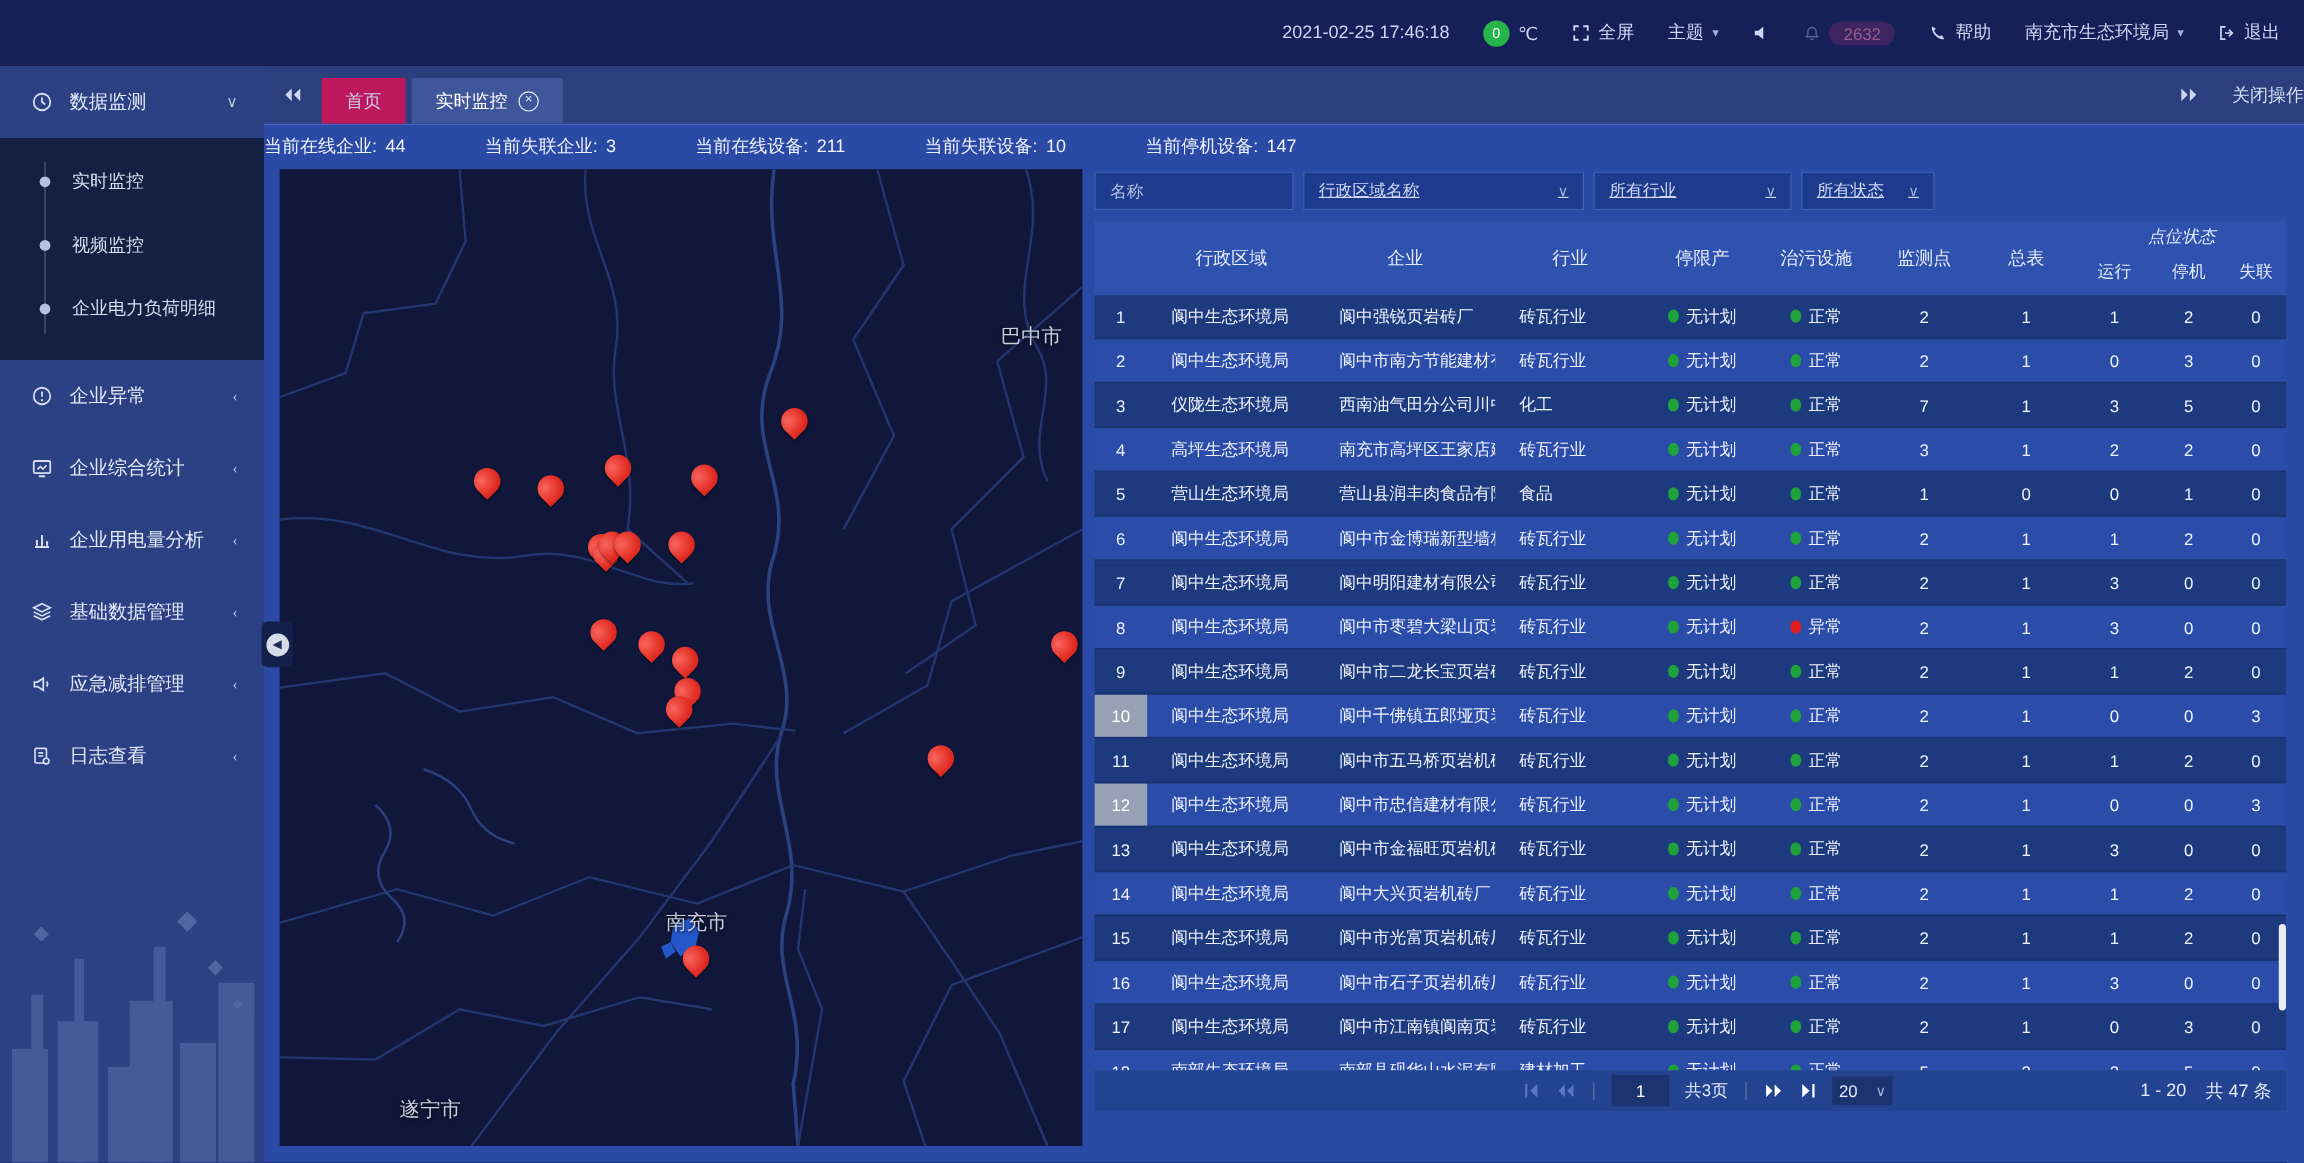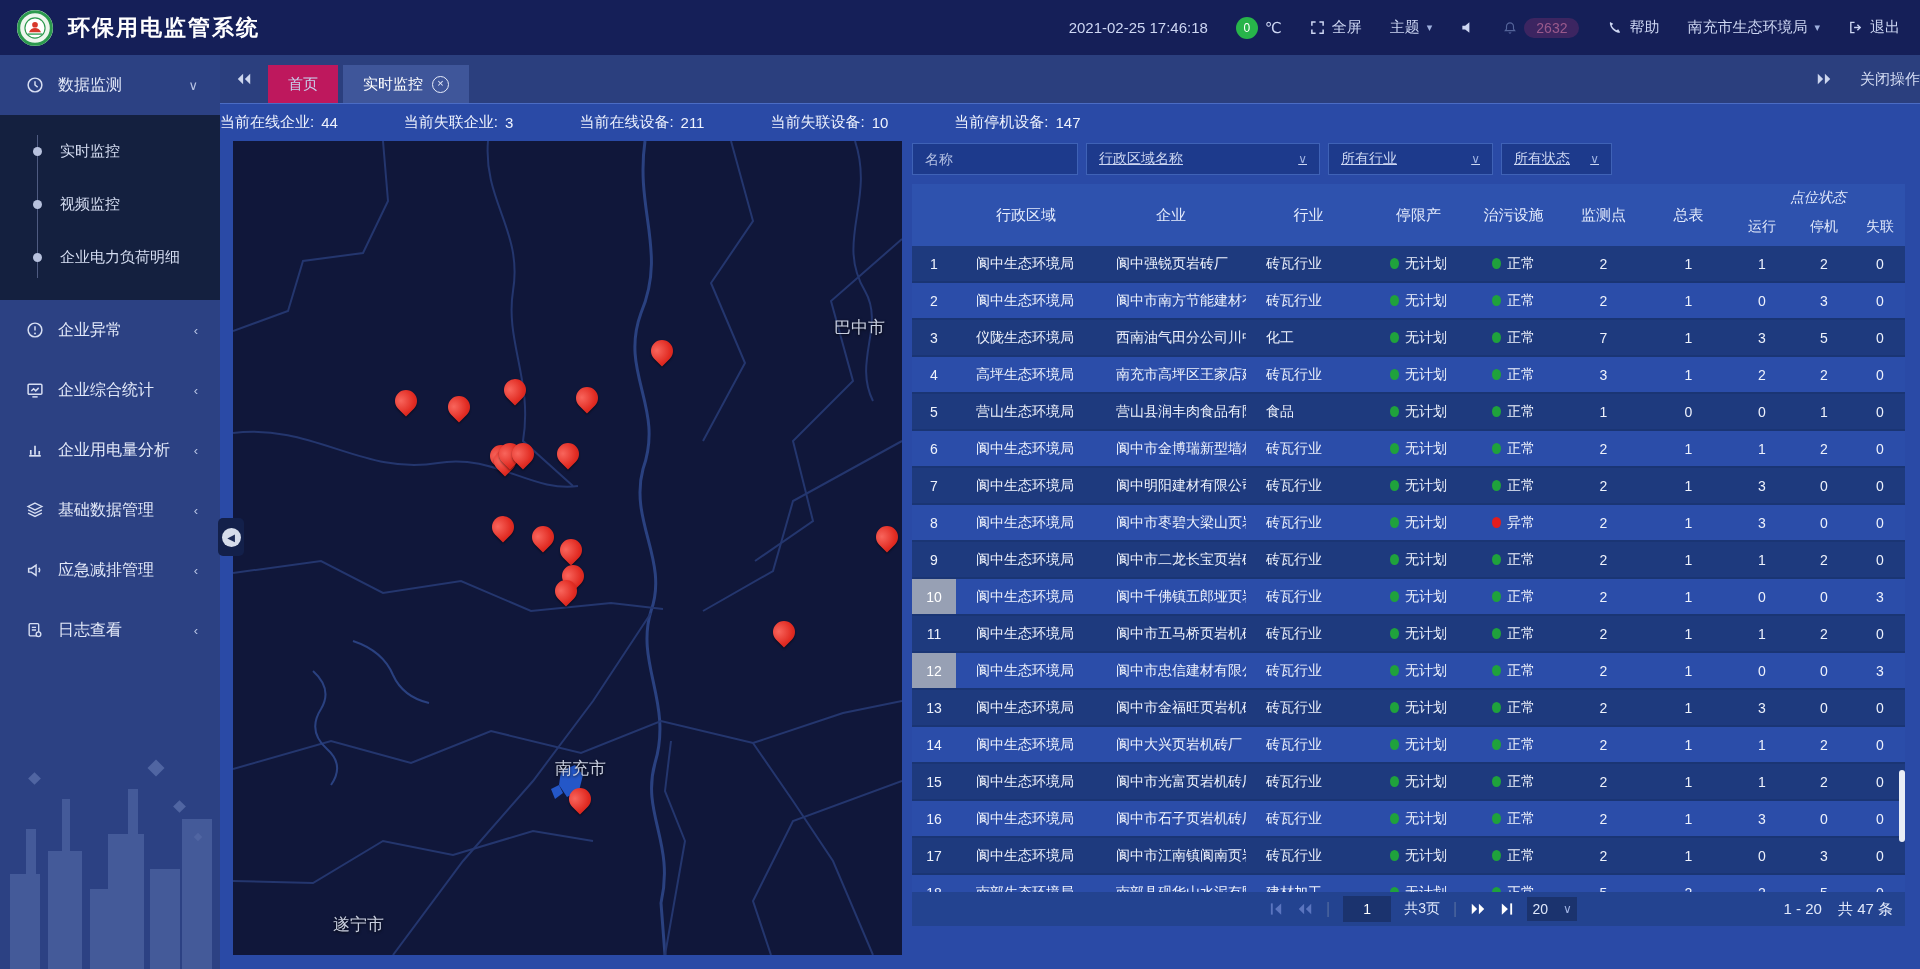--- a/index.html
+++ b/index.html
@@ -14,21 +14,21 @@
   .top-right{margin-left:auto;display:flex;align-items:center;gap:28px;padding-right:20px;font-size:15px;color:#cdd6f2;}
   .top-item{display:flex;align-items:center;gap:7px;cursor:default;}
   .temp-badge{width:22px;height:22px;border-radius:50%;background:#27b44a;color:#fff;font-size:12px;
               display:flex;align-items:center;justify-content:center;}
   .msg-badge{background:rgba(196,60,130,.30);color:#c66d9d;border-radius:11px;padding:2px 12px;font-size:14px;}
   .dim{opacity:.75}
   .caret{font-size:11px;color:#9fb0de;}
 
   
   .sidebar{position:absolute;left:0;top:55px;width:220px;bottom:0;background:#2c4183;overflow:hidden;z-index:20;}
-  .side-item{height:60px;display:flex;align-items:center;gap:14px;padding-left:26px;font-size:16px;color:#e2e8f8;cursor:pointer;}
+  .side-item{height:60px;display:flex;align-items:center;gap:14px;padding-left:26px;font-size:16px;color:#e2e8f8;cursor:pointer;font-family:Liberation Serif, serif;}
   .side-icon{width:18px;height:18px;flex:0 0 18px;}
   .side-chev{margin-left:auto;margin-right:22px;font-size:13px;color:#b9c4e4;}
   .submenu{position:relative;background:#14203f;padding:10px 0 16px 0;}
   .subline{position:absolute;left:37px;top:20px;bottom:22px;width:1px;background:rgba(150,165,210,.45);}
   .sub-item{position:relative;height:53px;display:flex;align-items:center;padding-left:60px;font-size:15px;color:#d6def2;cursor:pointer;}
   .sub-item::before{content:"";position:absolute;left:33px;width:9px;height:9px;border-radius:50%;background:#b7c1dd;}
   .skyline{position:absolute;left:0;right:0;bottom:0;height:215px;opacity:.38;pointer-events:none;}
   .bld{position:absolute;bottom:0;background:#6d83bd;}
   .bfly{position:absolute;width:9px;height:9px;background:#8ba0d4;transform:rotate(45deg);}
 
@@ -94,33 +94,20 @@
   .pg-input{width:44px;height:24px;background:#1b336e;border:none;color:#fff;text-align:center;font-size:14px;outline:none;}
   .pg-size{width:50px;height:24px;background:#1b336e;display:flex;align-items:center;justify-content:center;gap:5px;cursor:pointer;}
   .pg-right{position:absolute;right:12px;display:flex;gap:16px;font-size:15px;color:#e2e9fa;}
 </style>
 </head>
 <body>
 
 <div class="app">
 
   <div class="topbar">
-    <div class="brand">
-      <span>
-        <svg width="38" height="38" viewBox="0 0 40 40">
-          <circle cx="20" cy="20" r="19" fill="#eef6ee"></circle>
-          <circle cx="20" cy="20" r="17.2" fill="none" stroke="#2c9a4e" stroke-width="3.2"></circle>
-          <circle cx="20" cy="20" r="10.6" fill="#fff" stroke="#2c9a4e" stroke-width="1.2"></circle>
-          <circle cx="20" cy="16.6" r="3" fill="#d8372a"></circle>
-          <path d="M13.6 24.6c2.2-6.2 10.6-6.2 12.8 0z" fill="#d8372a"></path>
-          <path d="M12.5 26.4h15" stroke="#2c9a4e" stroke-width="1.4"></path>
-        </svg>
-      </span>
-      <span class="brand-title">环保用电监管系统</span>
-    </div>
     <div class="top-right">
       <span class="top-item">2021-02-25 17:46:18</span>
       <span class="top-item">
         <span class="temp-badge">0</span>
         <span>℃</span>
       </span>
       <span class="top-item">
         <span>
           <svg width="15" height="15" viewBox="0 0 16 16" fill="none" stroke="#cdd6f2" stroke-width="1.6">
             <path d="M2 6V2h4M10 2h4v4M14 10v4h-4M6 14H2v-4"></path>
@@ -336,21 +323,21 @@
       <path d="M669,300 L560,360 540,430 470,470"></path>
       <path d="M669,640 L560,680 520,760 538,814"></path>
       <path d="M80,530 q20,18 8,38 q-14,22 6,40 q18,16 4,36" stroke="#2a4180"></path>
       <path d="M120,500 q30,10 40,34 q10,22 36,28" stroke="#2a4180"></path>
       <path d="M0,740 L80,742 150,700 220,714 300,690 360,700"></path>
       <path d="M520,602 L560,660 600,720 640,814"></path>
       <path d="M255,0 C250,60 290,90 280,150 C272,200 300,240 290,300 L340,345"></path>
       <path d="M328,630 l14,-6 8,10 -4,16 -12,6 -8,-12 z" fill="#2457c8" stroke="none"></path>
       <path d="M318,648 l8,-4 4,8 -8,6 z" fill="#2457c8" stroke="none"></path>
     </svg>
-  <div class="map-label" style="left: 601px; top: 128px; margin-top: 47px;">巴中市</div>
+  <div class="map-label" style="left: 601px; top: 128px;">巴中市</div>
       <div class="map-label" style="left: 322px; top: 616px;">南充市</div>
       <div class="map-label" style="left: 100px; top: 772px;">遂宁市</div>
       <div class="pin" style="left: 162px; top: 249px;"></div>
       <div class="pin" style="left: 215px; top: 255px;"></div>
       <div class="pin" style="left: 271px; top: 238px;"></div>
       <div class="pin" style="left: 343px; top: 246px;"></div>
       <div class="pin" style="left: 418px; top: 199px;"></div>
       <div class="pin" style="left: 257px; top: 304px;"></div>
       <div class="pin" style="left: 261px; top: 309px;"></div>
       <div class="pin" style="left: 266px; top: 302px;"></div>

